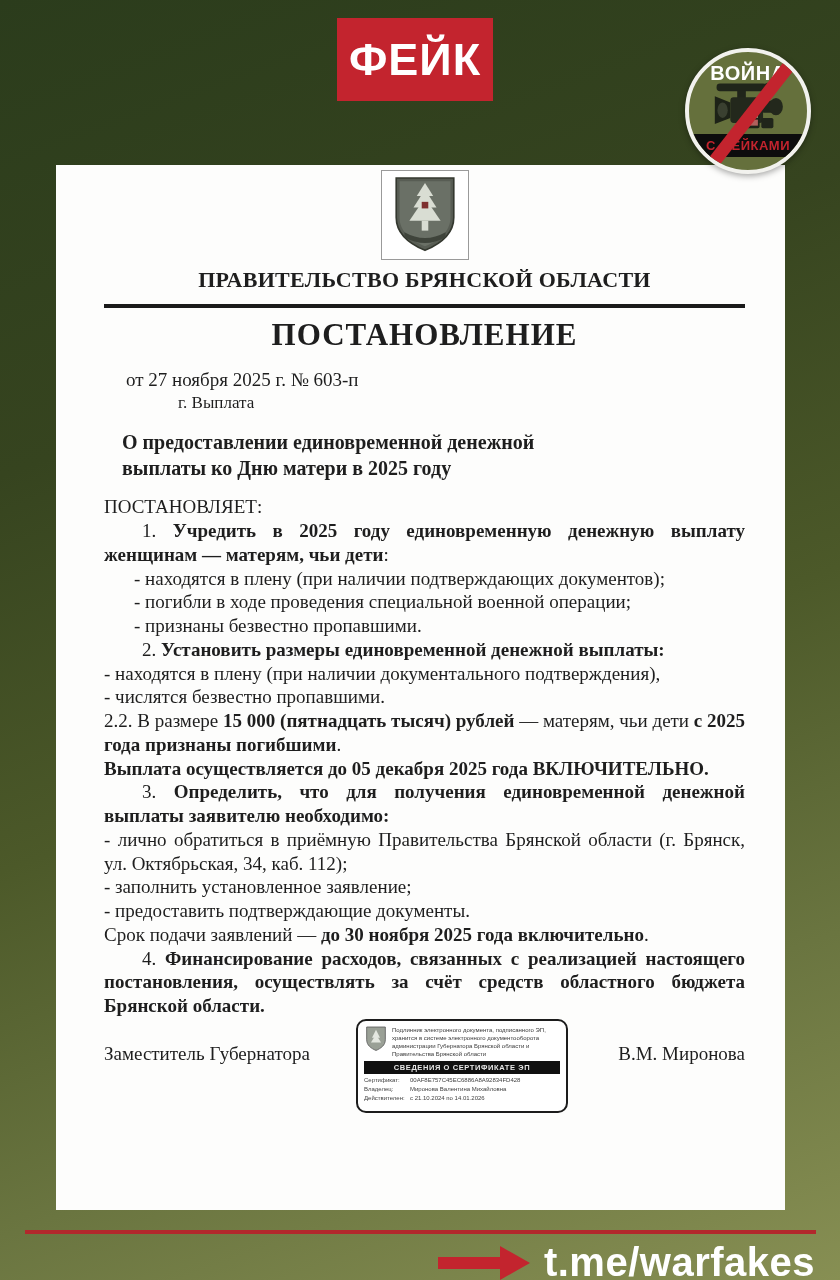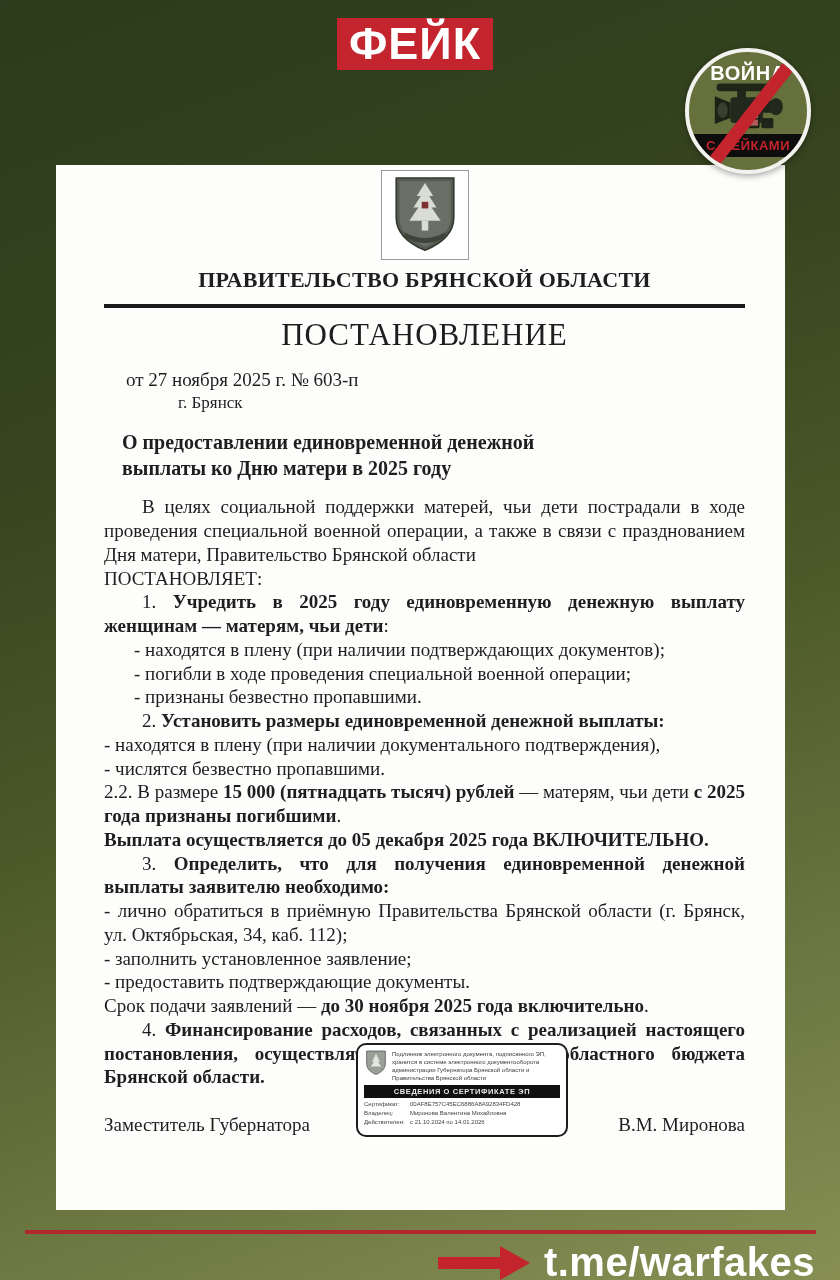--- a/index.html
+++ b/index.html
@@ -5,21 +5,21 @@
   * { margin:0; padding:0; box-sizing:border-box; }
   html,body { width:840px; height:1280px; }
   .canvas {
     position:relative; width:840px; height:1280px; overflow:hidden;
     background:linear-gradient(160deg,#2b3c1c 0%,#36441f 30%,#4c5929 55%,#6a7540 78%,#878f53 100%);
     font-family:"Liberation Sans",sans-serif;
   }
 
   
   .fake-badge {
-    position:absolute; left:337px; top:18px; width:156px; height:52px;
+    position:absolute; left:337px; top:18px; width:156px; height:83px;
     background:#c3242e; display:flex; align-items:center; justify-content:center;
     color:#ffffff; font-weight:bold; font-size:45px; letter-spacing:1px;
   }
 
   
   .logo {
     position:absolute; left:685px; top:48px; width:126px; height:126px;
     border-radius:50%; background:#65703c; border:4px solid #f2f2ee;
     overflow:hidden; z-index:5; box-shadow:0 2px 6px rgba(0,0,0,.35);
   }
@@ -46,33 +46,33 @@
     padding:5px 40px 0 48px;
   }
   .emblem-box {
     width:88px; height:90px; margin:0 auto; border:1px solid #9a9a9a;
     background:#fff; display:flex; align-items:center; justify-content:center;
   }
   .doc-org {
     text-align:center; font-weight:bold; font-size:22px; margin-top:6px; letter-spacing:.3px;
   }
   .doc-rule { height:4px; background:#1a1a1a; margin:10px 0 6px 0; }
-  .doc-type { text-align:center; font-weight:normal; font-size:31px; letter-spacing:1px; margin:8px 0 14px 0; }
+  .doc-type { text-align:center; font-weight:bold; font-size:31px; letter-spacing:1px; margin:8px 0 14px 0; }
   .doc-date { margin-left:22px; }
   .doc-city { margin-left:74px; font-size:17px; }
   .doc-subject { margin:16px 0 14px 18px; font-weight:bold; font-size:20px; line-height:1.3; }
   .para { text-align:justify; }
   .indent { text-indent:38px; }
   .dash-in { margin-left:30px; }
   .b { font-weight:bold; }
   .sig-row { display:flex; justify-content:space-between; margin-top:24px; }
 
   
   .stamp {
-    position:absolute; left:300px; top:878px; width:212px; height:94px;
+    position:absolute; left:300px; top:854px; width:212px; height:94px;
     border:2px solid #1c1c1c; border-radius:10px; background:#fff; padding:4px 6px;
     font-family:"Liberation Sans",sans-serif;
   }
   .stamp-top { display:flex; gap:4px; }
   .stamp-emblem { width:24px; height:28px; flex:0 0 auto; }
   .stamp-disclaimer { font-size:6px; line-height:1.35; color:#3a3a3a; padding-top:1px; }
   .stamp-bar {
     background:#101010; color:#e7e7e7; font-size:7.5px; font-weight:bold;
     text-align:center; letter-spacing:.6px; padding:1.5px 0; margin:3px 0 2px 0;
   }
@@ -134,28 +134,27 @@
         <rect x="41" y="33" width="8" height="8" fill="#7e2f2f"></rect>
         <path d="M20 70 Q45 84 70 70 L70 76 Q45 90 20 76 Z" fill="#3f443b"></path>
       </svg>
     </div>
 
     <div class="doc-org">ПРАВИТЕЛЬСТВО БРЯНСКОЙ ОБЛАСТИ</div>
     <div class="doc-rule"></div>
     <div class="doc-type">ПОСТАНОВЛЕНИЕ</div>
 
     <div class="doc-date">от 27 ноября 2025 г. № 603-п</div>
-    <div class="doc-city">г. Брянск</div>
+    <div class="doc-city">г. Выплата</div>
 
     <div class="doc-subject">
       <div>О предоставлении единовременной денежной</div>
       <div>выплаты ко Дню матери в 2025 году</div>
     </div>
 
-    <div class="para indent">В целях социальной поддержки матерей, чьи дети пострадали в ходе проведения специальной военной операции, а также в связи с празднованием Дня матери, Правительство Брянской области</div>
     <div class="para">ПОСТАНОВЛЯЕТ:</div>
 
     <div class="para indent"><span>1. </span><span class="b">Учредить в 2025 году единовременную денежную выплату женщинам — матерям, чьи дети</span><span>:</span></div>
     <div class="dash-in">- находятся в плену (при наличии подтверждающих документов);</div>
     <div class="dash-in">- погибли в ходе проведения специальной военной операции;</div>
     <div class="dash-in">- признаны безвестно пропавшими.</div>
 
     <div class="para indent"><span>2. </span><span class="b">Установить размеры единовременной денежной выплаты:</span></div>
 
     <div>- находятся в плену (при наличии документального подтверждения),</div>

